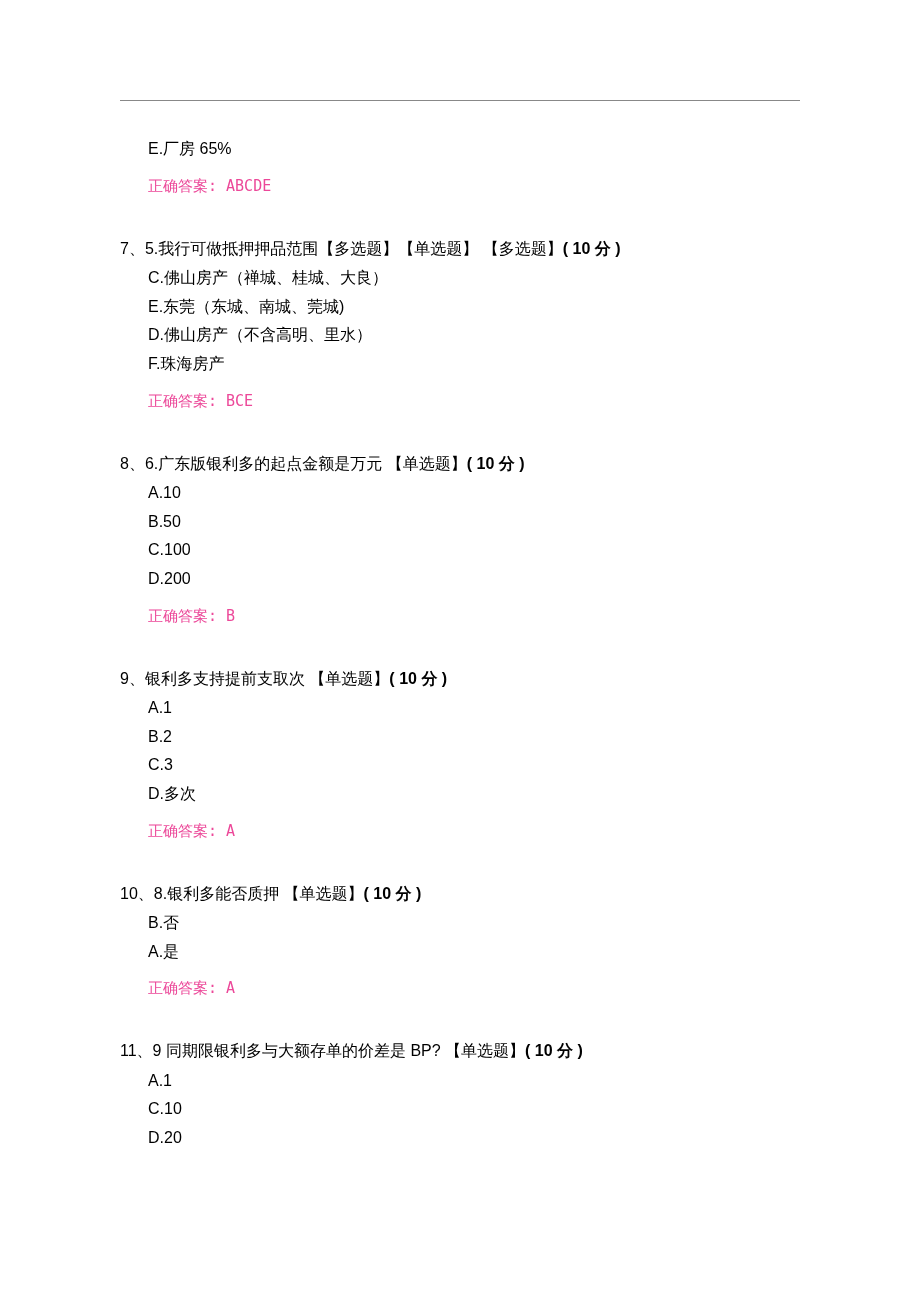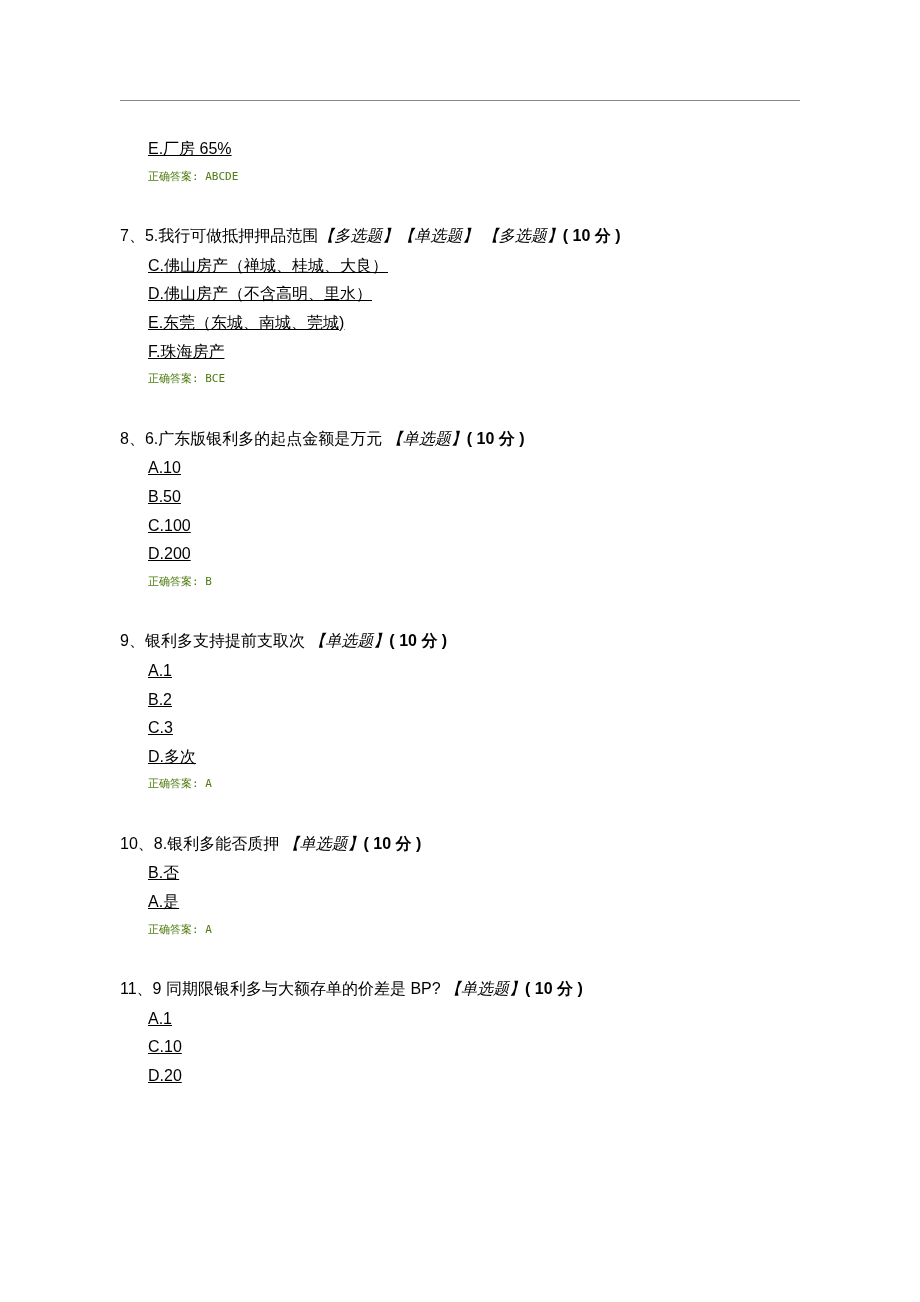--- a/index.html
+++ b/index.html
@@ -22,41 +22,39 @@
     }
     .question-block {
       margin-bottom: 38px;
     }
     .option-leading {
       margin-bottom: 0;
     }
     .option {
       padding-left: 28px;
       margin-bottom: 3px;
-      text-decoration: underline;
     }
     .answer {
       padding-left: 28px;
-      color: #4d7c0f;
+      color: #ec4899;
       font-family: "SimSun", monospace;
-      font-size: 11px;
-      margin-top: 6px;
+      font-size: 15px;
+      margin-top: 12px;
     }
     .question-title {
       margin-bottom: 4px;
     }
     .qnum {
       display: inline;
     }
     .qtext {
       display: inline;
     }
     .tag {
       display: inline;
-      font-style: italic;
     }
     .points {
       display: inline;
       font-weight: bold;
     }
     .answer-label {
       display: inline;
     }
     .answer-value {
       display: inline;
@@ -74,22 +72,22 @@
     <span class="answer-value"> </span><span class="answer-value">ABCDE</span>
   </div>
 </div>
 
 <div style="height:38px"></div>
 
 <div id="questions-container">
     <div class="question-block">
       <div class="question-title"><span class="qnum">7、</span><span class="qtext">5.我行可做抵押押品范围</span><span class="tag">【多选题】【单选题】  【多选题】</span><span class="points">( 10 分 )</span></div>
       <div class="option">C.佛山房产（禅城、桂城、大良）</div>
+      <div class="option">E.东莞（东城、南城、莞城)</div>
       <div class="option">D.佛山房产（不含高明、里水）</div>
-      <div class="option">E.东莞（东城、南城、莞城)</div>
       <div class="option">F.珠海房产</div>
       <div class="answer"><span class="answer-label">正确答案:</span><span> </span><span class="answer-value">BCE</span></div>
     </div>
     <div class="question-block">
       <div class="question-title"><span class="qnum">8、</span><span class="qtext">6.广东版银利多的起点金额是万元</span><span class="tag">  【单选题】</span><span class="points">( 10 分 )</span></div>
       <div class="option">A.10</div>
       <div class="option">B.50</div>
       <div class="option">C.100</div>
       <div class="option">D.200</div>
       <div class="answer"><span class="answer-label">正确答案:</span><span> </span><span class="answer-value">B</span></div>

